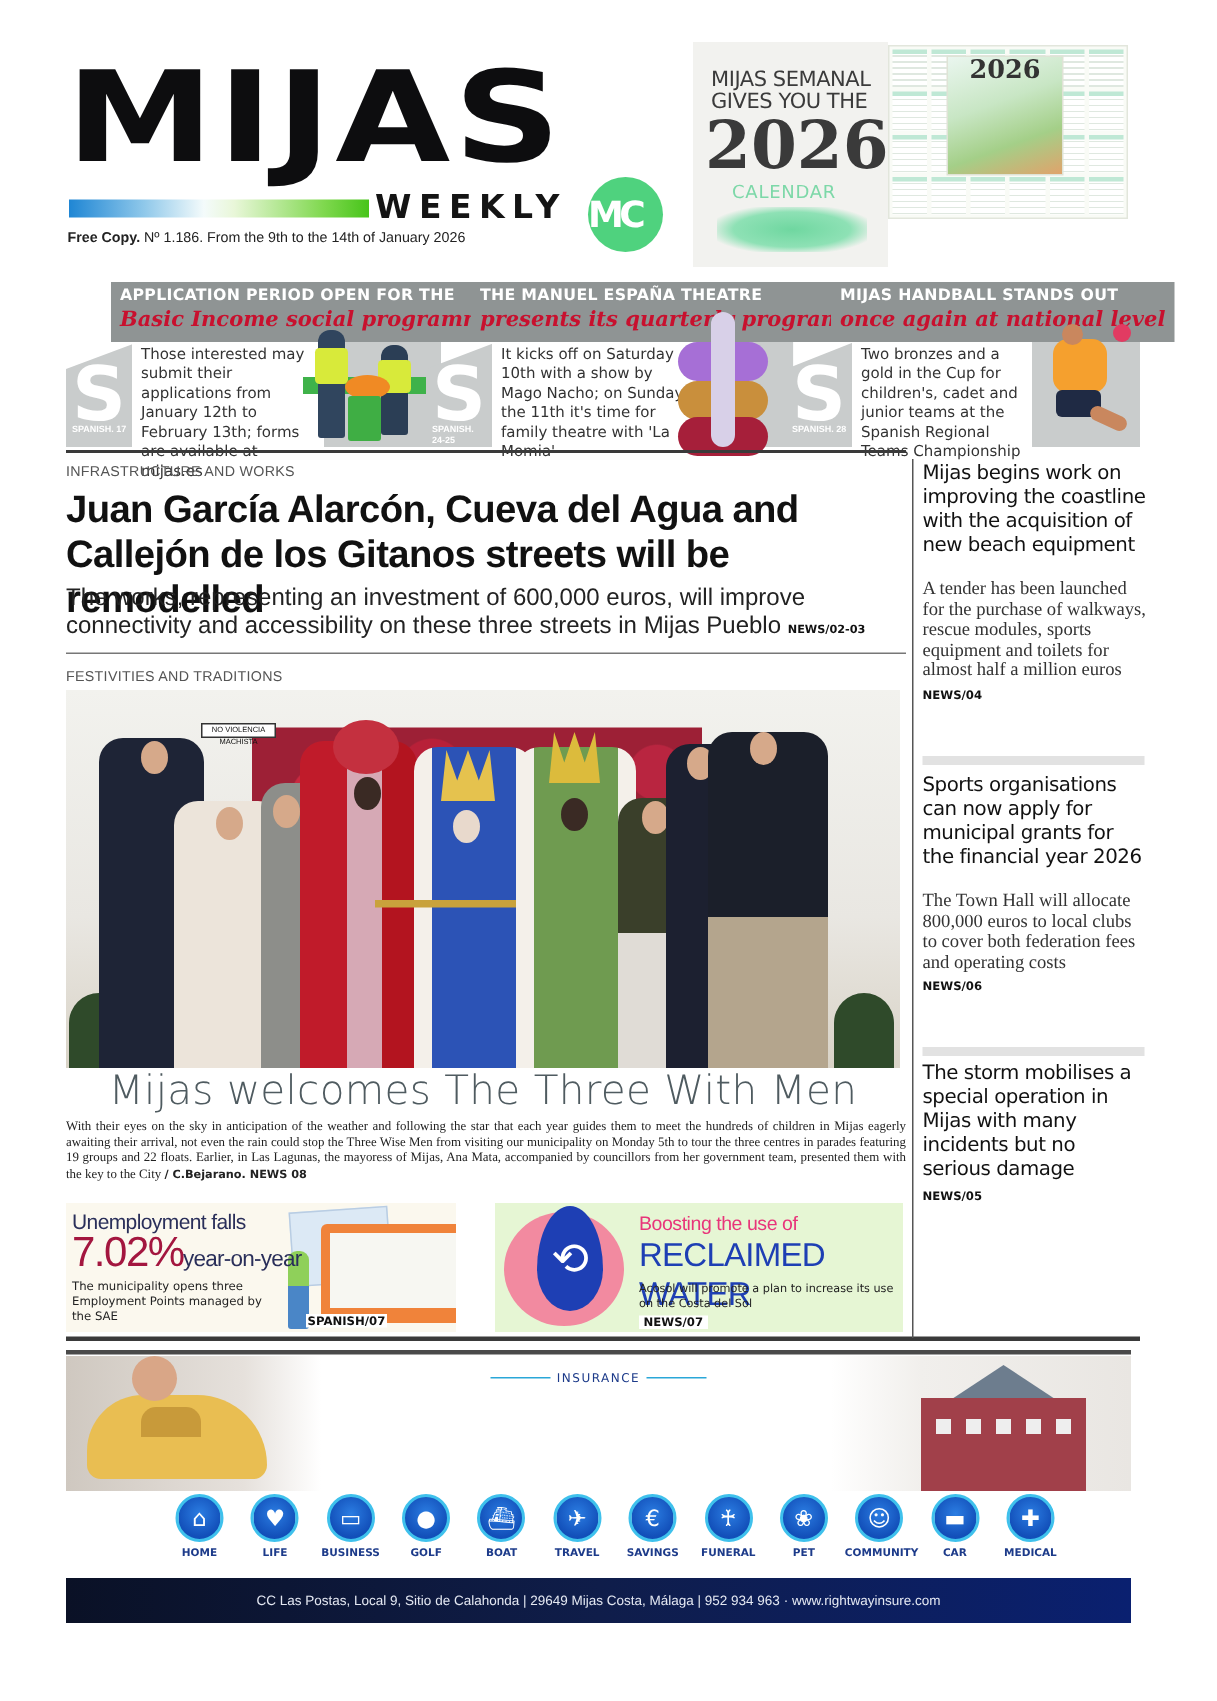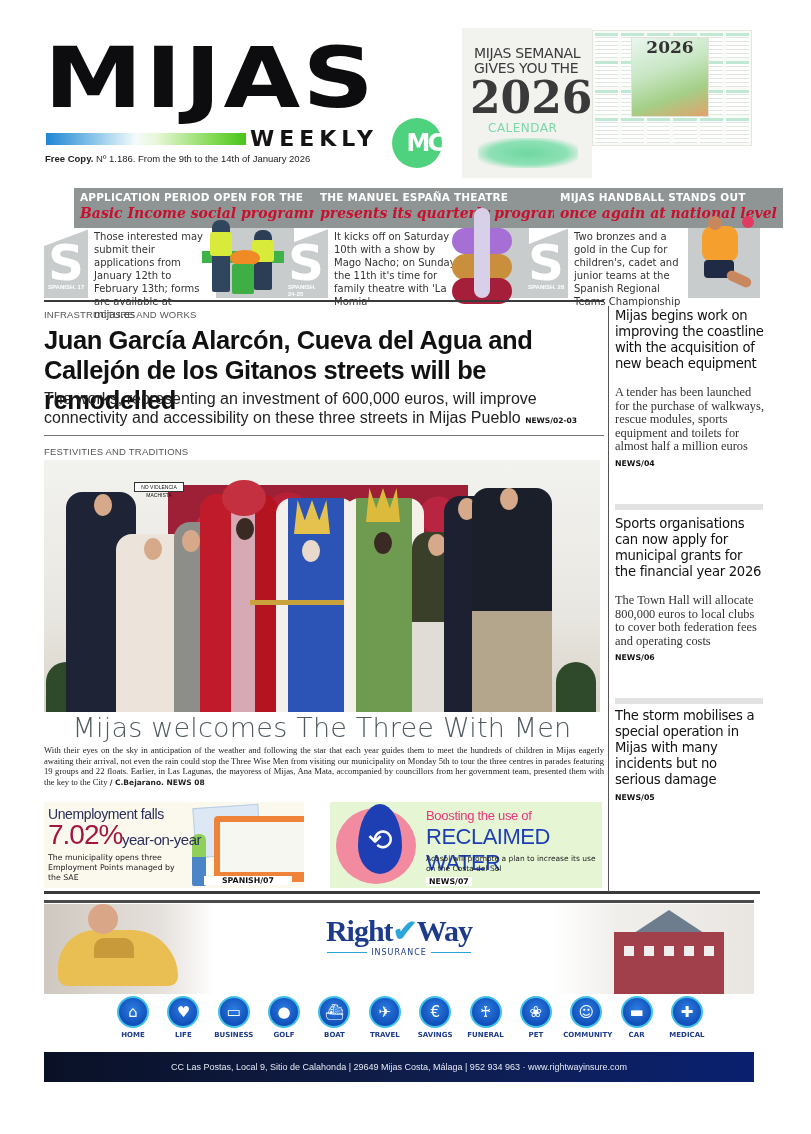--- a/index.html
+++ b/index.html
@@ -4,21 +4,21 @@
 <style>
   * { box-sizing: border-box; margin: 0; padding: 0; }
   html, body { width: 811px; height: 1134px; background: #ffffff; overflow: hidden; }
   body { position: relative; font-family: "Liberation Sans", sans-serif; color: #111; }
 
   
   .masthead { position: absolute; left: 44px; top: 36px; width: 410px; height: 130px; }
   .logo-mijas { position: absolute; left: 0; top: 0; font-family: "DejaVu Sans", sans-serif; font-weight: 900; font-size: 84px; letter-spacing: 2px; line-height: 84px; color: #0d0d0f; transform: scaleX(1.18); transform-origin: left top; }
   .logo-bar { position: absolute; left: 2px; top: 97px; width: 200px; height: 12px; background: linear-gradient(90deg, #1f86d4 0%, #8fc8ea 25%, #f4fbfb 45%, #e9f7d9 55%, #7fd84e 85%, #47c41a 100%); }
   .logo-weekly { position: absolute; left: 206px; top: 90px; font-family: "DejaVu Sans", sans-serif; font-weight: 900; font-size: 22px; letter-spacing: 5px; color: #141414; }
-  .mc-badge { position: absolute; left: 348px; top: 82px; width: 50px; height: 50px; border-radius: 50%; background: #4fd27e; color: #fff; font-family: "DejaVu Sans", sans-serif; font-weight: 900; font-size: 24px; line-height: 50px; text-align: right; letter-spacing: -3px; }
+  .mc-badge { position: absolute; left: 348px; top: 82px; width: 50px; height: 50px; border-radius: 50%; background: #4fd27e; color: #fff; font-family: "DejaVu Sans", sans-serif; font-weight: 900; font-size: 24px; line-height: 50px; text-align: left; letter-spacing: -3px; }
   .issue-line { position: absolute; left: 1px; top: 117px; font-size: 9.5px; color: #222; white-space: nowrap; }
   .issue-line b { font-weight: 700; }
 
   
   .cal-promo { position: absolute; left: 462px; top: 28px; width: 318px; height: 150px; }
   .cal-wash { position: absolute; left: 0; top: 0; width: 130px; height: 150px; background: #f2f2ef; }
   .cal-green { position: absolute; left: 16px; top: 110px; width: 100px; height: 30px; background: radial-gradient(ellipse at center, #6fd7a0 0%, #8ee1b5 55%, rgba(255,255,255,0) 80%); }
   .cal-t1 { position: absolute; left: 12px; top: 18px; font-family: "DejaVu Sans", sans-serif; font-size: 14px; line-height: 15px; color: #3b3b3b; letter-spacing: -0.3px; }
   .cal-year { position: absolute; left: 8px; top: 48px; font-family: "DejaVu Serif", serif; font-weight: 700; font-size: 44px; line-height: 44px; color: #3a3a3a; }
   .cal-word { position: absolute; left: 26px; top: 93px; font-family: "DejaVu Sans", sans-serif; font-size: 12px; color: #7dd8a8; letter-spacing: 0.5px; }
@@ -91,21 +91,21 @@
   
   .box-unemp { position: absolute; left: 44px; top: 802px; width: 260px; height: 86px; background: #fbf8ee; overflow: hidden; }
   .box-unemp .u1 { position: absolute; left: 4px; top: 4px; font-family: "Liberation Sans", sans-serif; font-size: 14px; color: #2a2f5a; letter-spacing: -0.4px; }
   .box-unemp .u2 { position: absolute; left: 4px; top: 18px; font-family: "Liberation Sans", sans-serif; font-size: 28px; color: #a3163f; letter-spacing: -1px; line-height: 30px; }
   .box-unemp .u3 { position: absolute; left: 78px; top: 29px; font-family: "Liberation Sans", sans-serif; font-size: 15px; color: #2a2f5a; letter-spacing: -0.5px; }
   .box-unemp .u4 { position: absolute; left: 4px; top: 51px; width: 140px; font-family: "DejaVu Sans", sans-serif; font-size: 7.8px; line-height: 10px; color: #222; }
   .box-unemp .monitor { position: absolute; left: 170px; top: 14px; width: 108px; height: 66px; background: #f0833a; border-radius: 4px; }
   .box-unemp .screen { position: absolute; left: 176px; top: 20px; width: 96px; height: 50px; background: #f7f7f2; }
   .box-unemp .docs { position: absolute; left: 150px; top: 4px; width: 66px; height: 50px; background: #dce9f5; border: 1px solid #b9cde3; transform: rotate(-4deg); }
   .box-unemp .man { position: absolute; left: 148px; top: 32px; width: 14px; height: 52px; background: linear-gradient(180deg, #8fd05a 0 45%, #4a86c7 45% 100%); border-radius: 6px 6px 2px 2px; }
-  .box-unemp .tag { position: absolute; left: 160px; top: 74px; background: #fff; padding: 0 18px; font-family: "DejaVu Sans", sans-serif; font-weight: 700; font-size: 7.8px; color: #111; }
+  .box-unemp .tag { position: absolute; left: 160px; top: 74px; background: #fff; padding: 0 1px; font-family: "DejaVu Sans", sans-serif; font-weight: 700; font-size: 7.8px; color: #111; }
 
   .box-water { position: absolute; left: 330px; top: 802px; width: 272px; height: 86px; background: #e6f6d4; overflow: hidden; }
   .box-water .globe { position: absolute; left: 6px; top: 6px; width: 80px; height: 76px; border-radius: 50%; background: #f28aa0; }
   .box-water .drop { position: absolute; left: 28px; top: 2px; width: 44px; height: 70px; background: #1e3fb4; border-radius: 50% 50% 50% 50% / 60% 60% 40% 40%; }
   .box-water .recycle { position: absolute; left: 30px; top: 18px; color: #fff; font-size: 30px; line-height: 40px; width: 40px; text-align: center; }
   .box-water .w1 { position: absolute; left: 96px; top: 6px; font-family: "Liberation Sans", sans-serif; font-size: 13px; color: #e8357a; letter-spacing: -0.3px; }
   .box-water .w2 { position: absolute; left: 96px; top: 22px; font-family: "Liberation Sans", sans-serif; font-size: 22px; color: #1e3fb4; letter-spacing: -0.5px; line-height: 26px; }
   .box-water .w3 { position: absolute; left: 96px; top: 52px; width: 172px; font-family: "DejaVu Sans", sans-serif; font-size: 7.5px; line-height: 10px; color: #222; }
   .box-water .tag { position: absolute; left: 96px; top: 75px; background: #fff; padding: 0 3px; font-family: "DejaVu Sans", sans-serif; font-weight: 700; font-size: 7.8px; color: #111; }
 
@@ -342,21 +342,20 @@
     <div class="body"></div>
       <div class="win"></div>
       <div class="finger"></div>
   </div>
   <div class="house">
     <div class="roof"></div>
       <div class="walls"></div>
       <div class="winrow"></div>
   </div>
   <div class="brand">
-    <div class="name"><span>Right</span><span class="check">✔</span><span>Way</span></div>
     <div class="sub">INSURANCE</div>
   </div>
   <div class="icons">
     <div class="icon-item">
         <div class="icon-circ">⌂</div>
         <div class="icon-lbl">HOME</div>
       </div>
     <div class="icon-item">
         <div class="icon-circ">♥</div>
         <div class="icon-lbl">LIFE</div>

